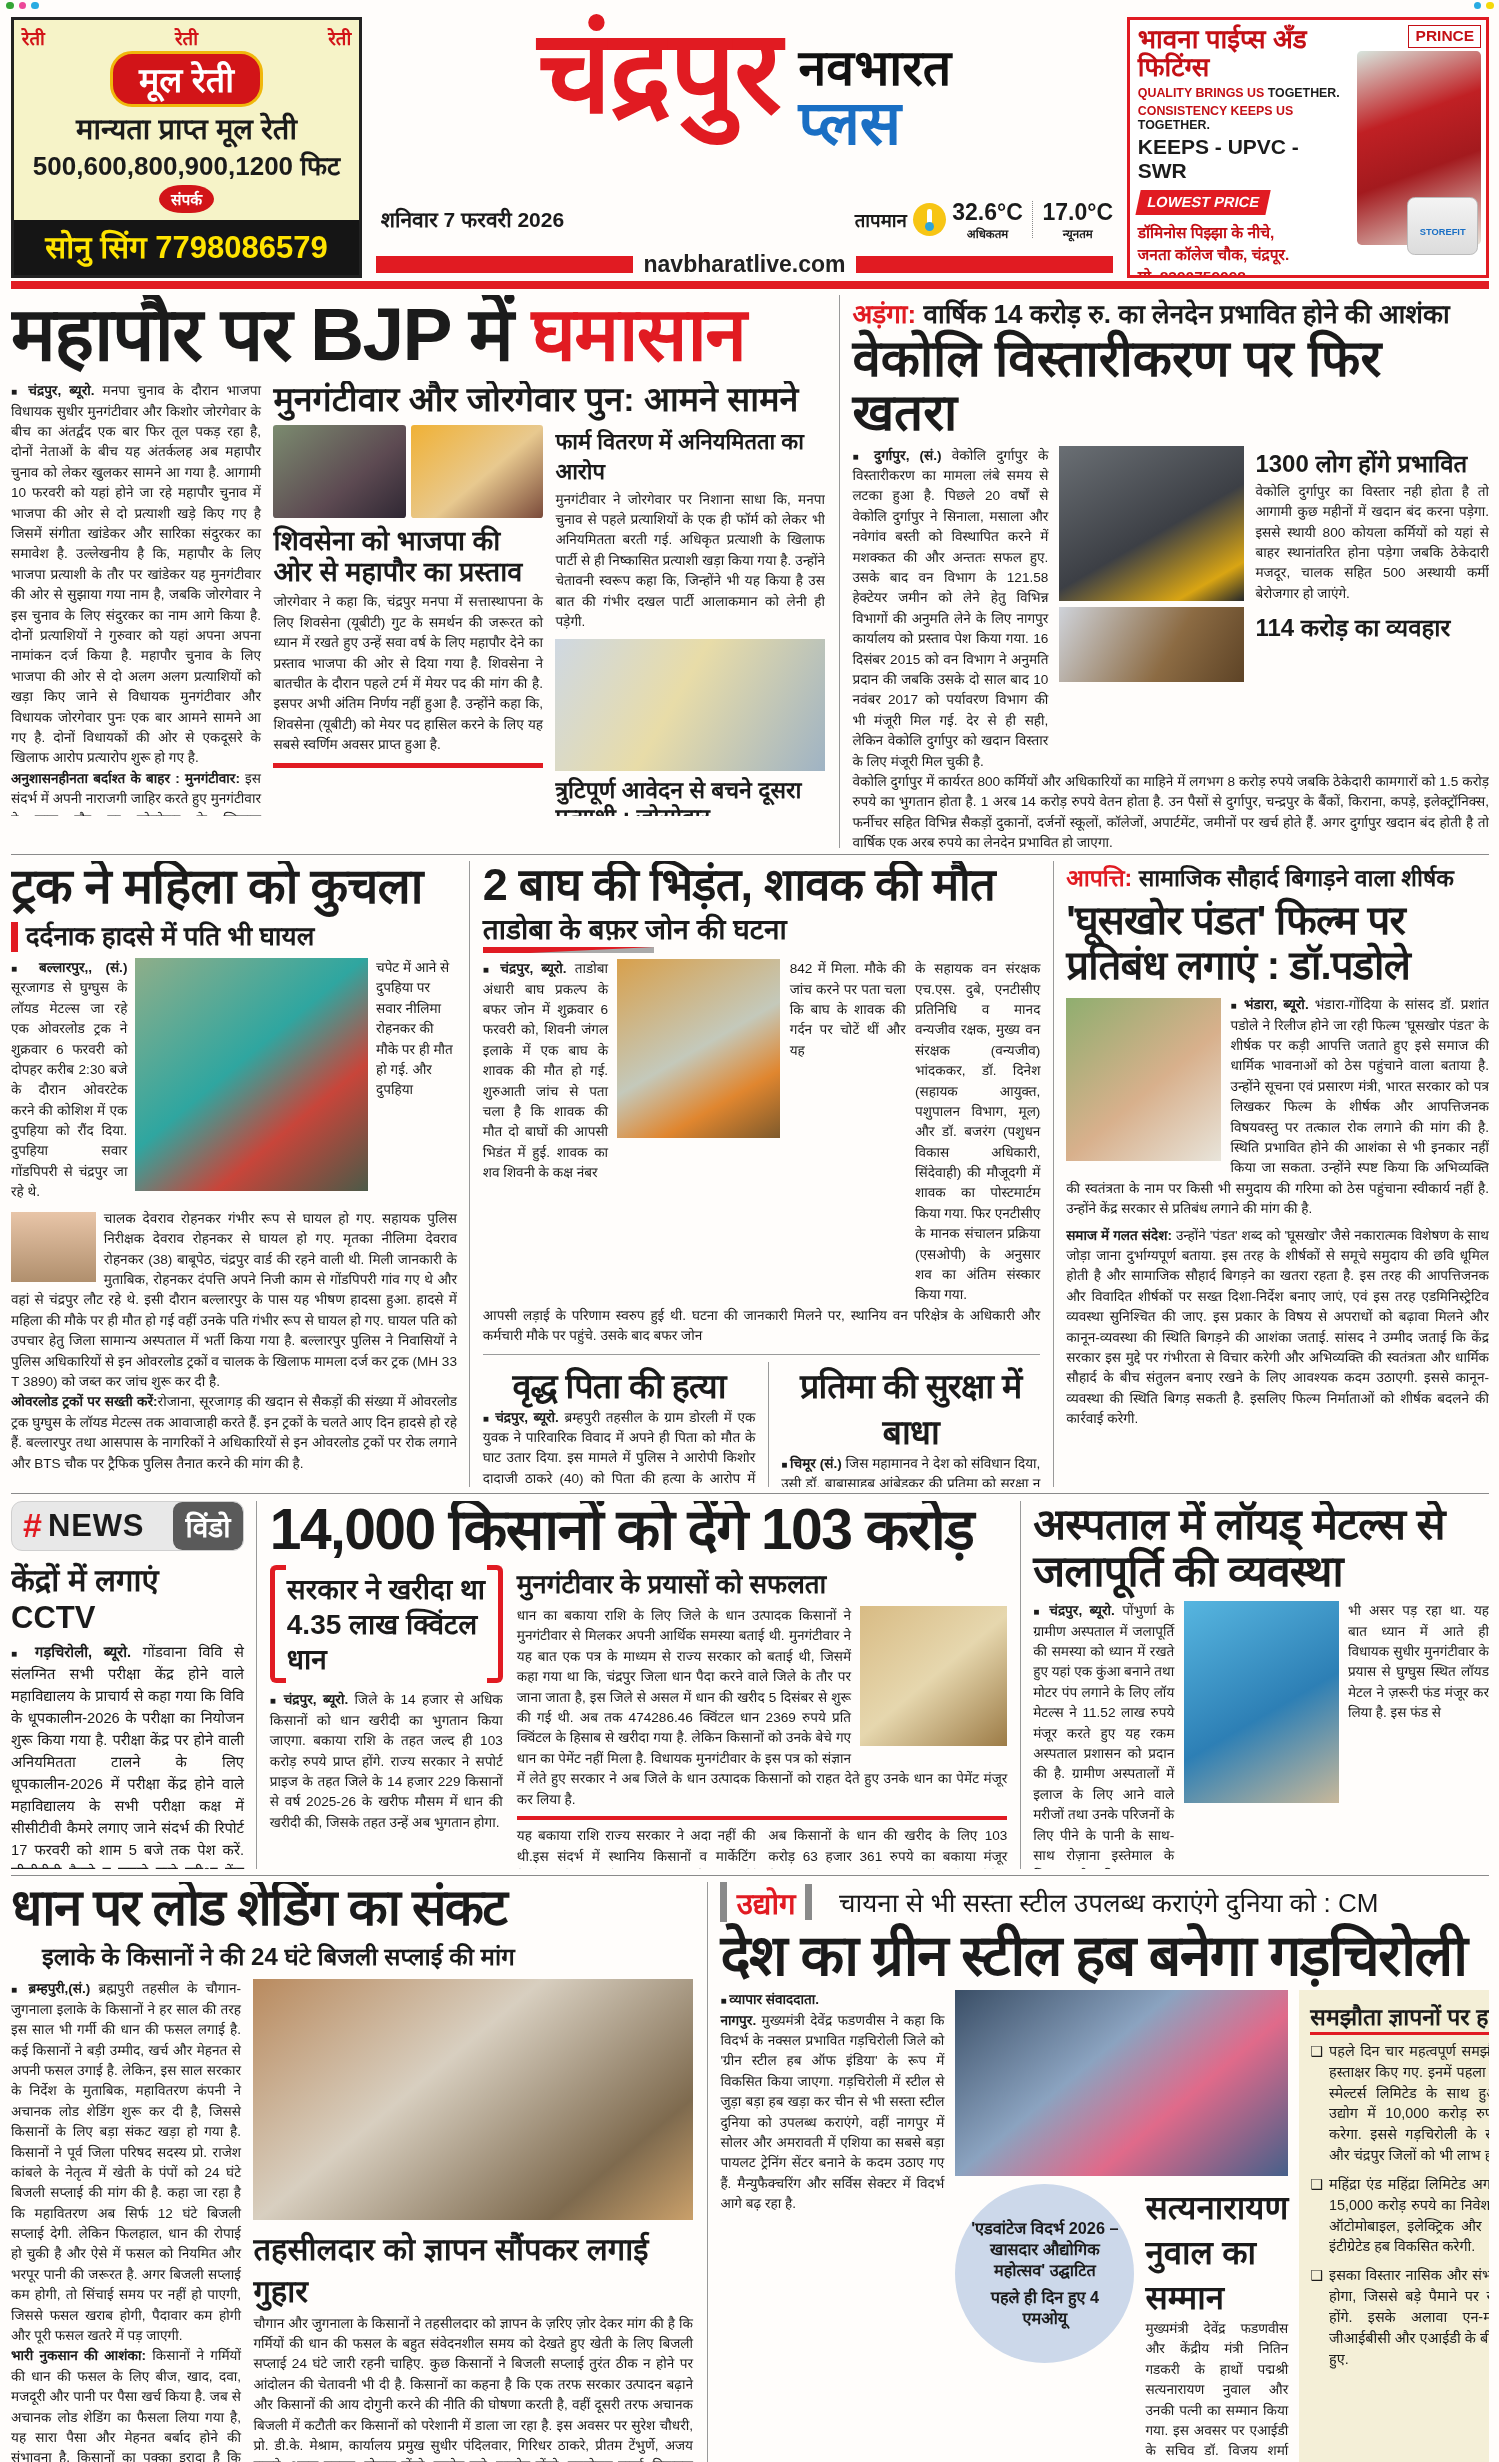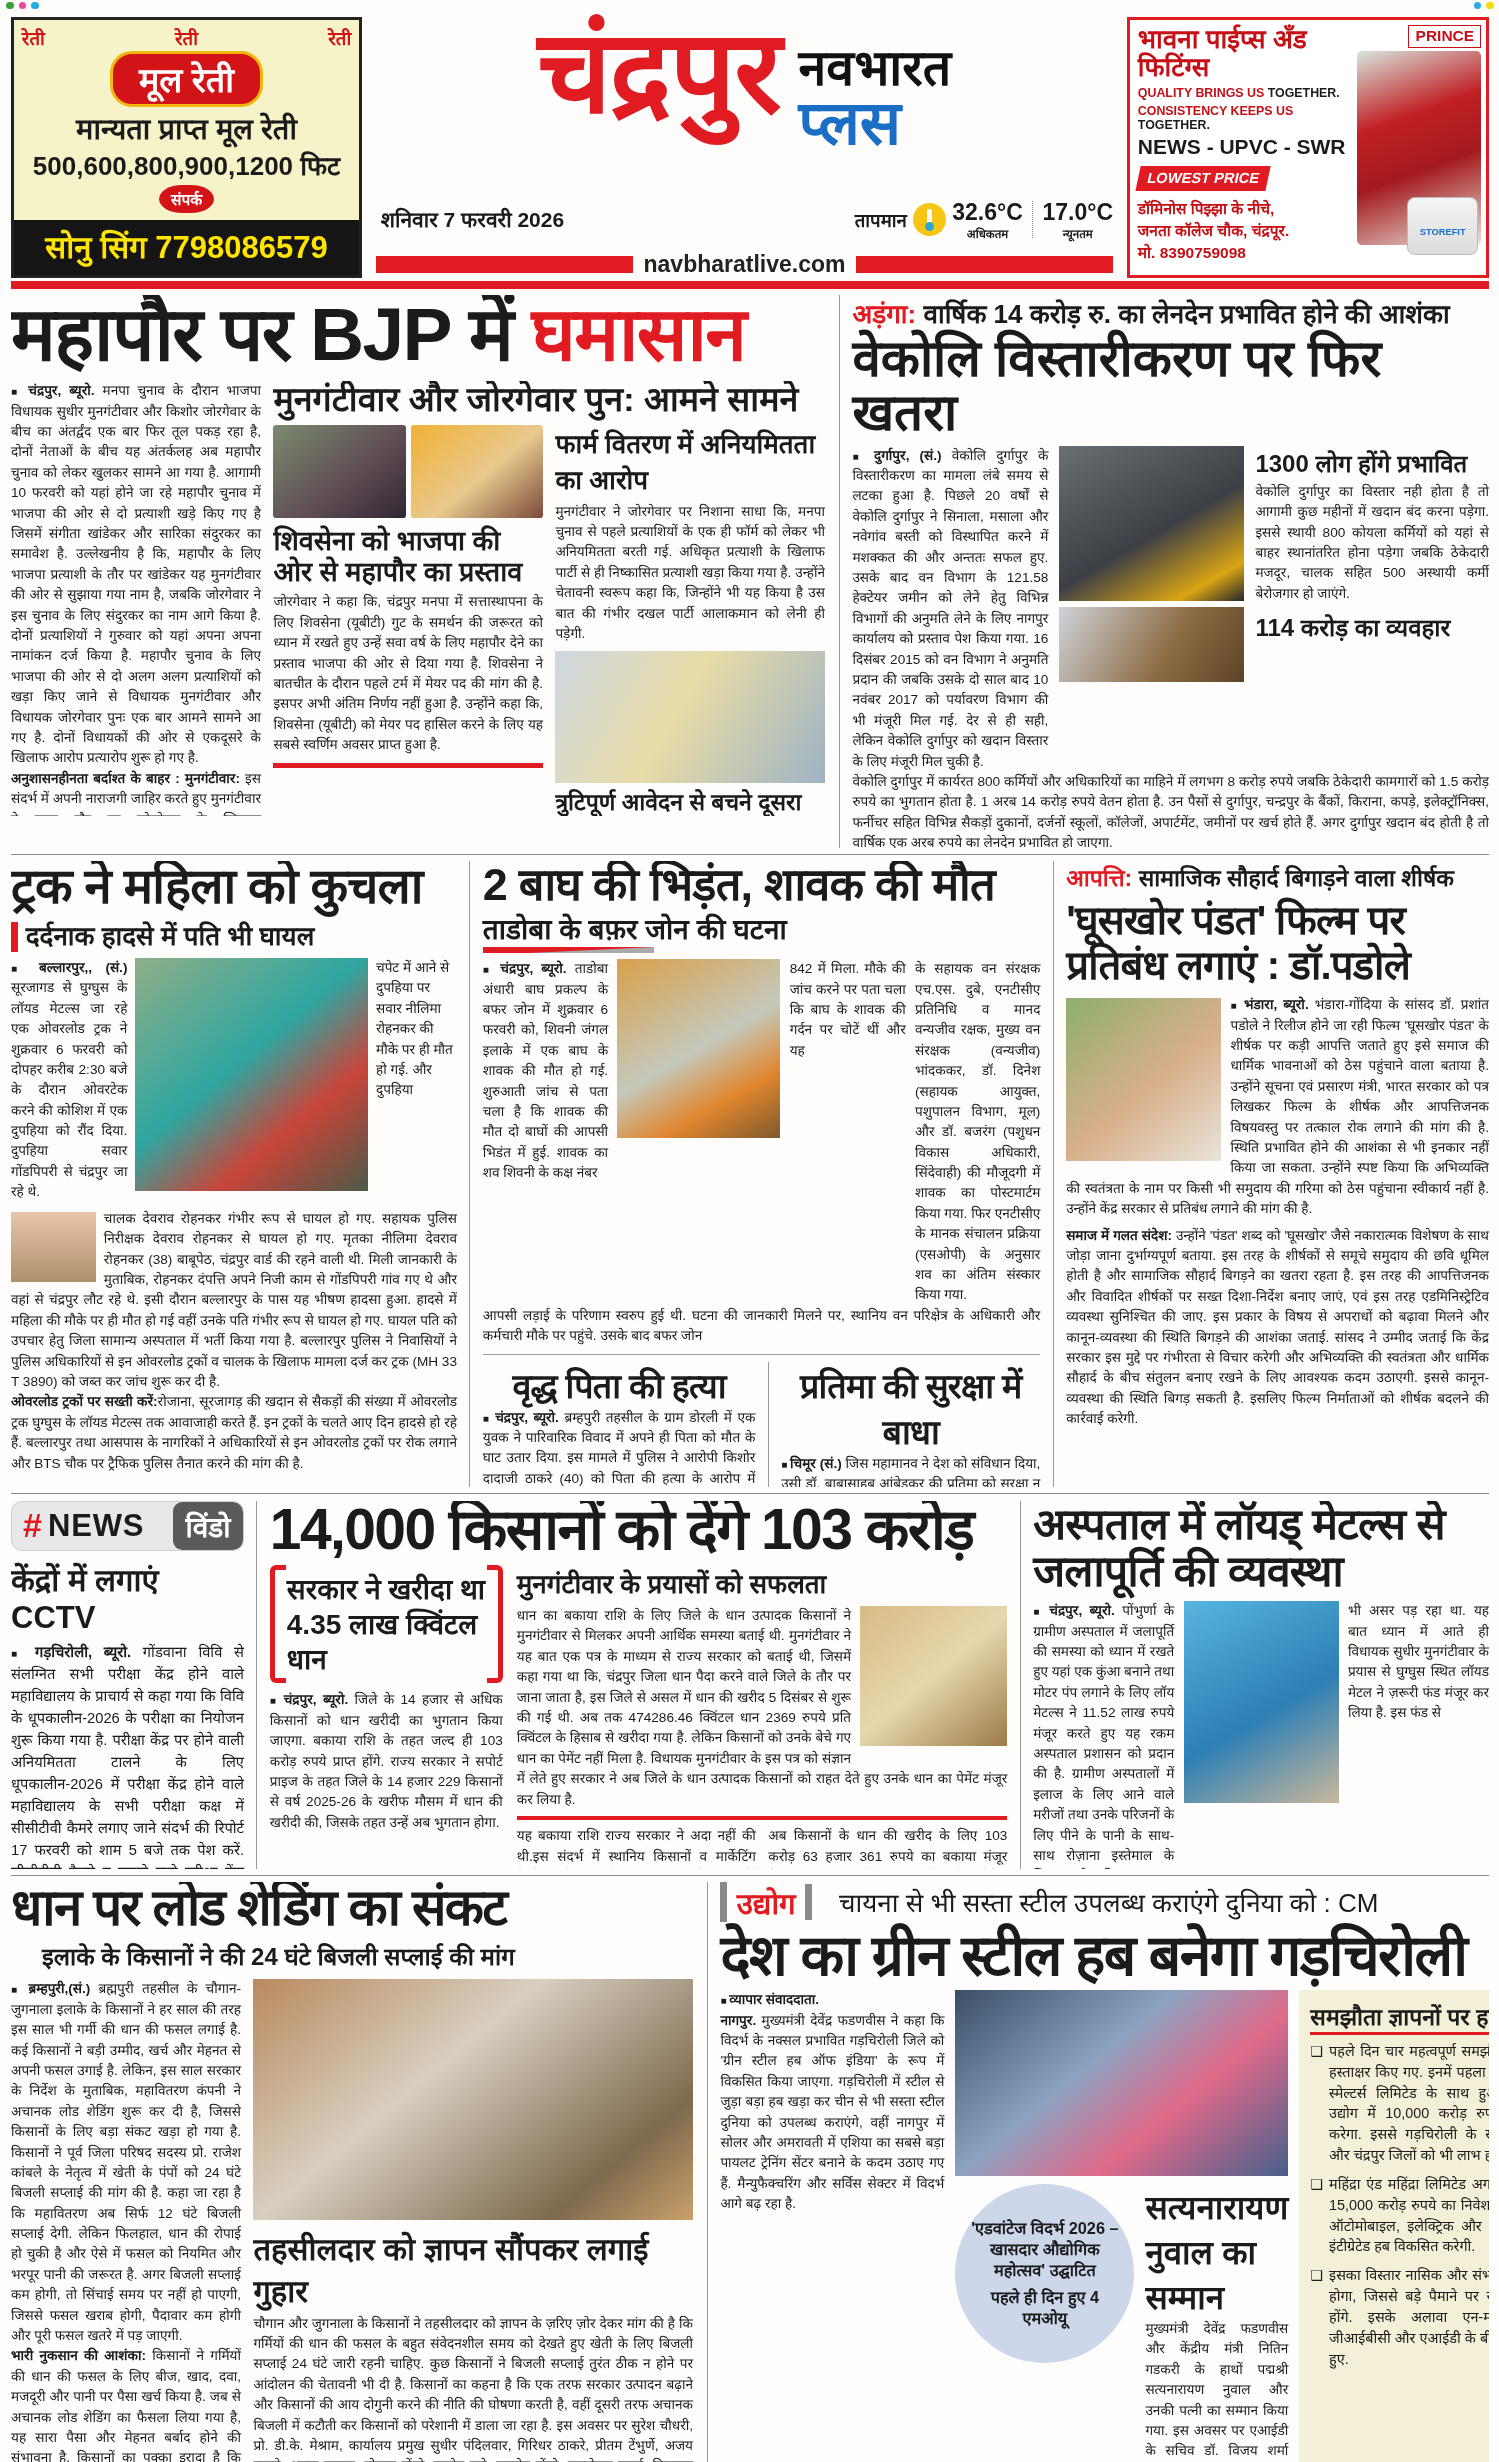--- a/index.html
+++ b/index.html
@@ -70,21 +70,21 @@
   .bjp-head { font-size:75px; font-weight:800; letter-spacing:-1.6px; line-height:1.05; }
   .bjp-head .red { color:#e11b22; }
   .bjp-cols { display:grid; grid-template-columns:250px 1fr; gap:12.4px; margin-top:7.8px; height:435px; overflow:hidden; }
   .bjp-sub { font-size:34px; font-weight:800; line-height:1.1; margin-bottom:6.2px; }
   .bjp-inner { display:grid; grid-template-columns:1fr 1fr; gap:12.4px; }
   .portraits { display:flex; gap:4.7px; }
   .portrait { width:50%; height:93px; border-radius:3.1px; }
   .ph-a { background:linear-gradient(140deg,#7b8b6f,#5d4a52 60%,#2f2733); }
   .ph-b { background:linear-gradient(140deg,#f0b135,#e8c98f 55%,#7a4a3a); }
   .shiv-head { font-size:27px; font-weight:800; line-height:1.15; margin:7.8px 0 4.7px; }
-  .farm-head { font-size:26px; font-weight:800; margin-bottom:4.7px; }
+  .farm-head { font-size:22px; font-weight:800; margin-bottom:4.7px; }
   .ph-building { height:132px; background:linear-gradient(120deg,#cfd8e2,#e8dca8 45%,#9fb3c4); margin:6.2px 0; }
   .jor-head { font-size:23px; font-weight:800; line-height:1.2; margin:3.1px 0 4.7px; }
   .redline { height:4.7px; background:#e11b22; margin:7.8px 0; }
 
   .wcl { }
   .wcl-head { font-size:51px; font-weight:800; line-height:1.05; margin:1.6px 0 6.2px; }
   .wcl-cols { display:grid; grid-template-columns:196px 185px 1fr; gap:11px; }
   .ph-mine { height:155px; background:linear-gradient(150deg,#6a6f74,#3c3f45 55%,#d9a513 85%,#23262b); }
   .ph-gavel { height:75px; background:linear-gradient(120deg,#cfd3da,#8c6b43 60%,#5d4326); margin-top:6.2px; }
   .wcl-sub { font-size:24px; font-weight:800; margin-bottom:3.1px; }
@@ -219,21 +219,21 @@
       </div>
     </div>
 
     <div class="ad-pipes">
       <div class="pipes-logo">PRINCE</div>
       <div class="pipes-photo"></div>
       <div class="pipes-tank">STOREFIT</div>
       <div class="pipes-title">भावना पाईप्स अँड फिटिंग्स</div>
       <div class="pipes-q1"><b>QUALITY BRINGS US</b> <span>TOGETHER.</span></div>
       <div class="pipes-q1"><b>CONSISTENCY KEEPS US</b> <span>TOGETHER.</span></div>
-      <div class="pipes-prod">NEWS - UPVC - SWR</div>
+      <div class="pipes-prod">KEEPS - UPVC - SWR</div>
       <div class="pipes-badge">LOWEST PRICE</div>
       <div class="pipes-addr"><span>डॉमिनोस पिझ्झा के नीचे,</span><br>
         <span>जनता कॉलेज चौक, चंद्रपूर.</span><br>
         <span>मो. 8390759098</span></div>
     </div>
   </header>
 
   <div class="rule-red"></div>
 
   <section class="band2">

